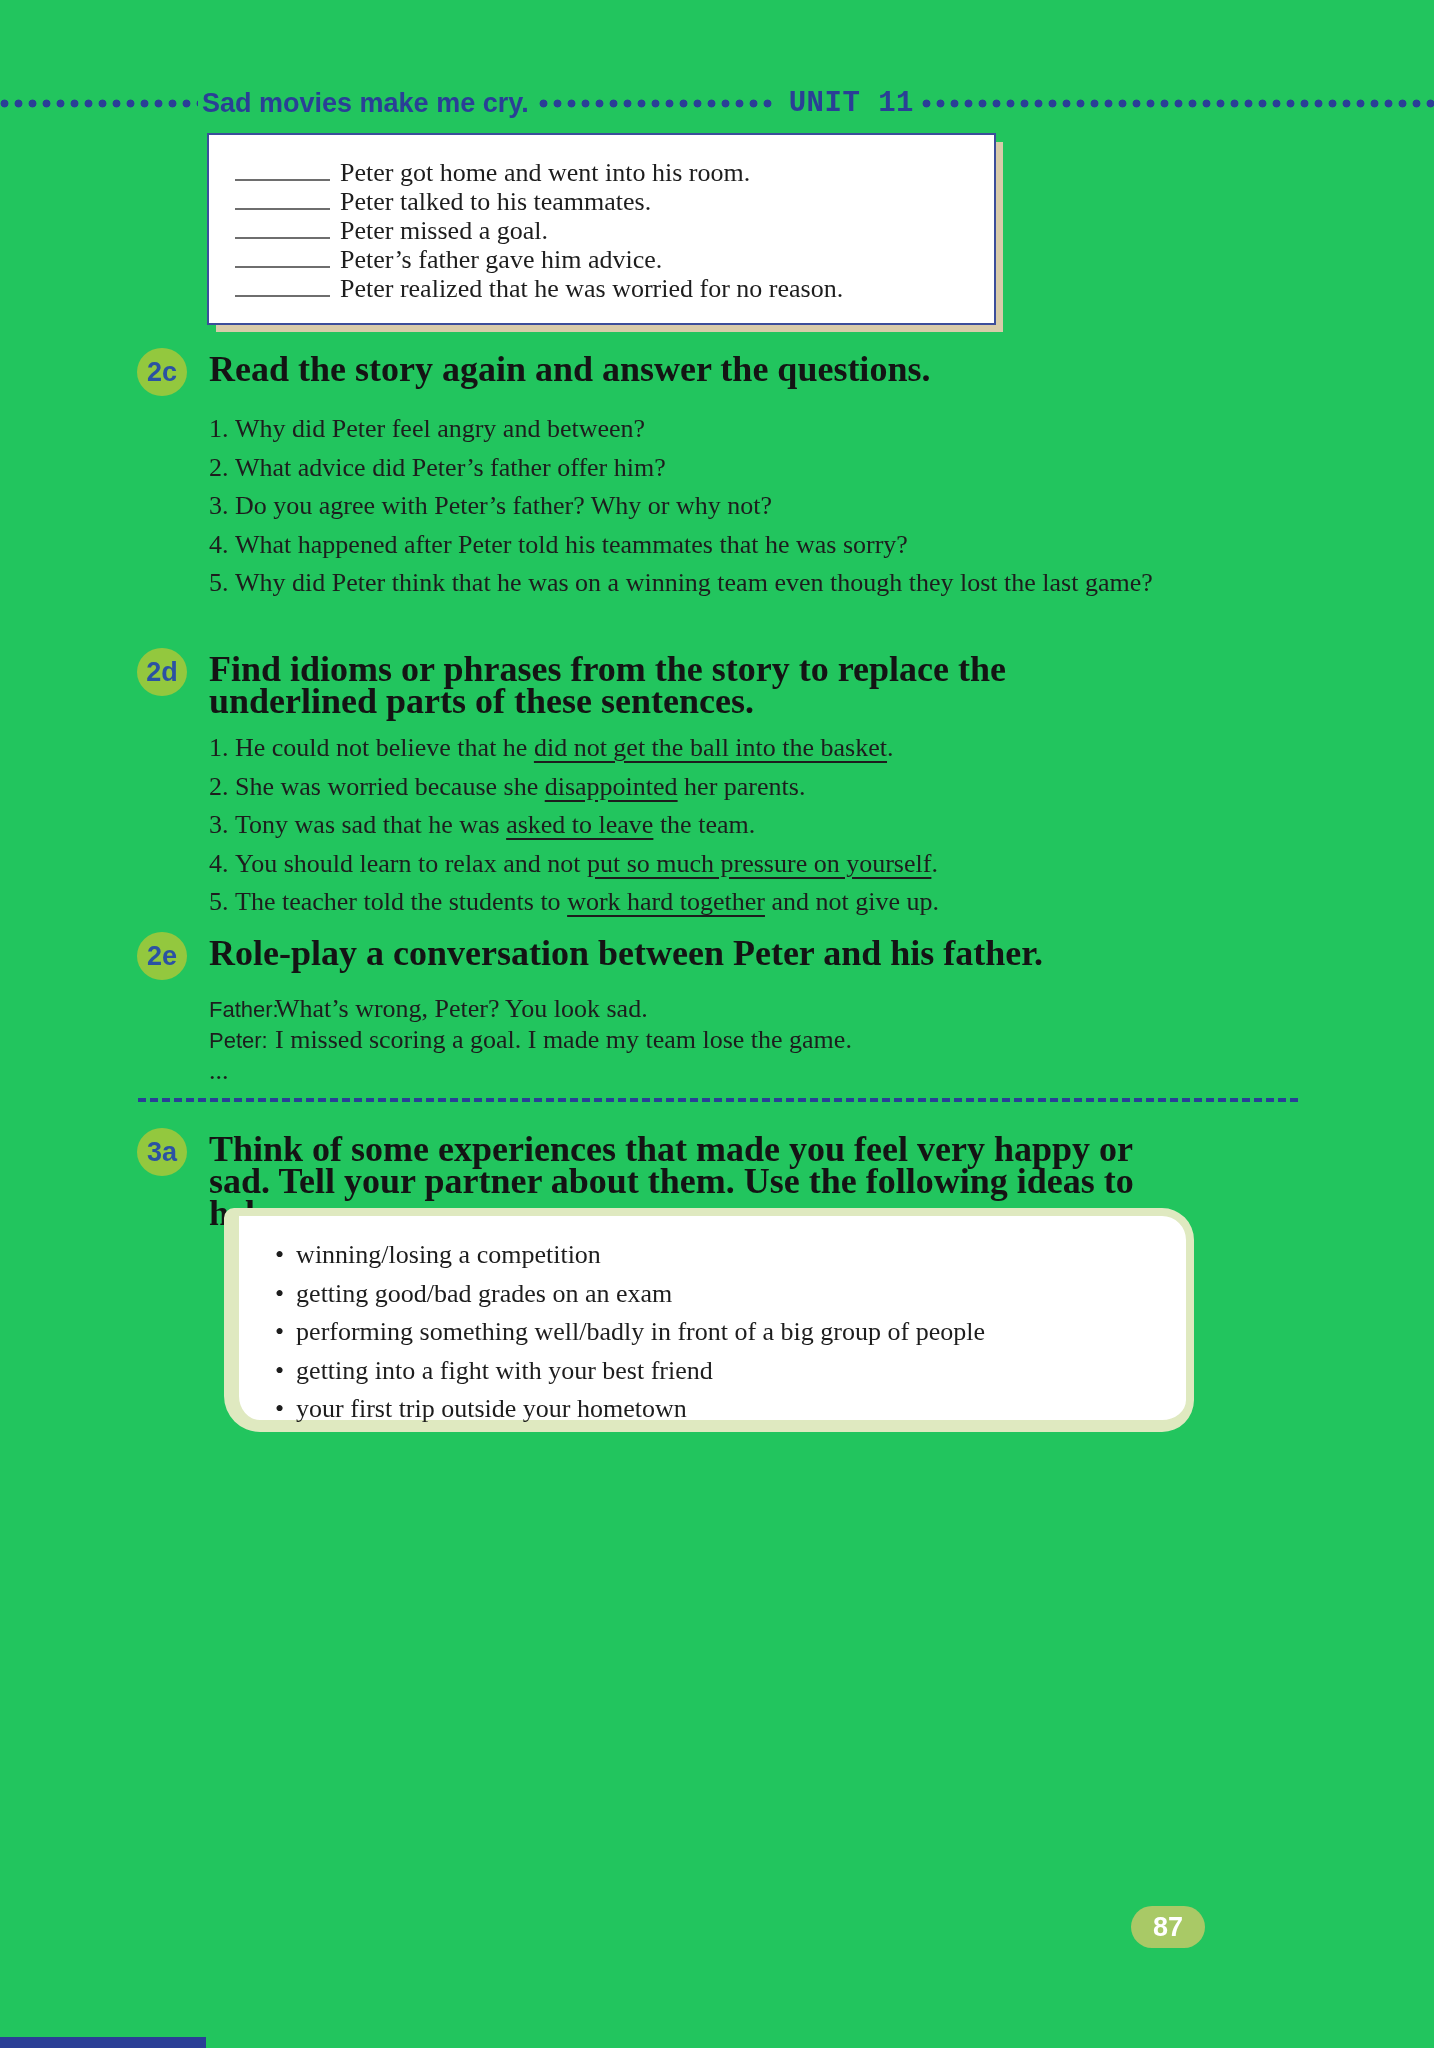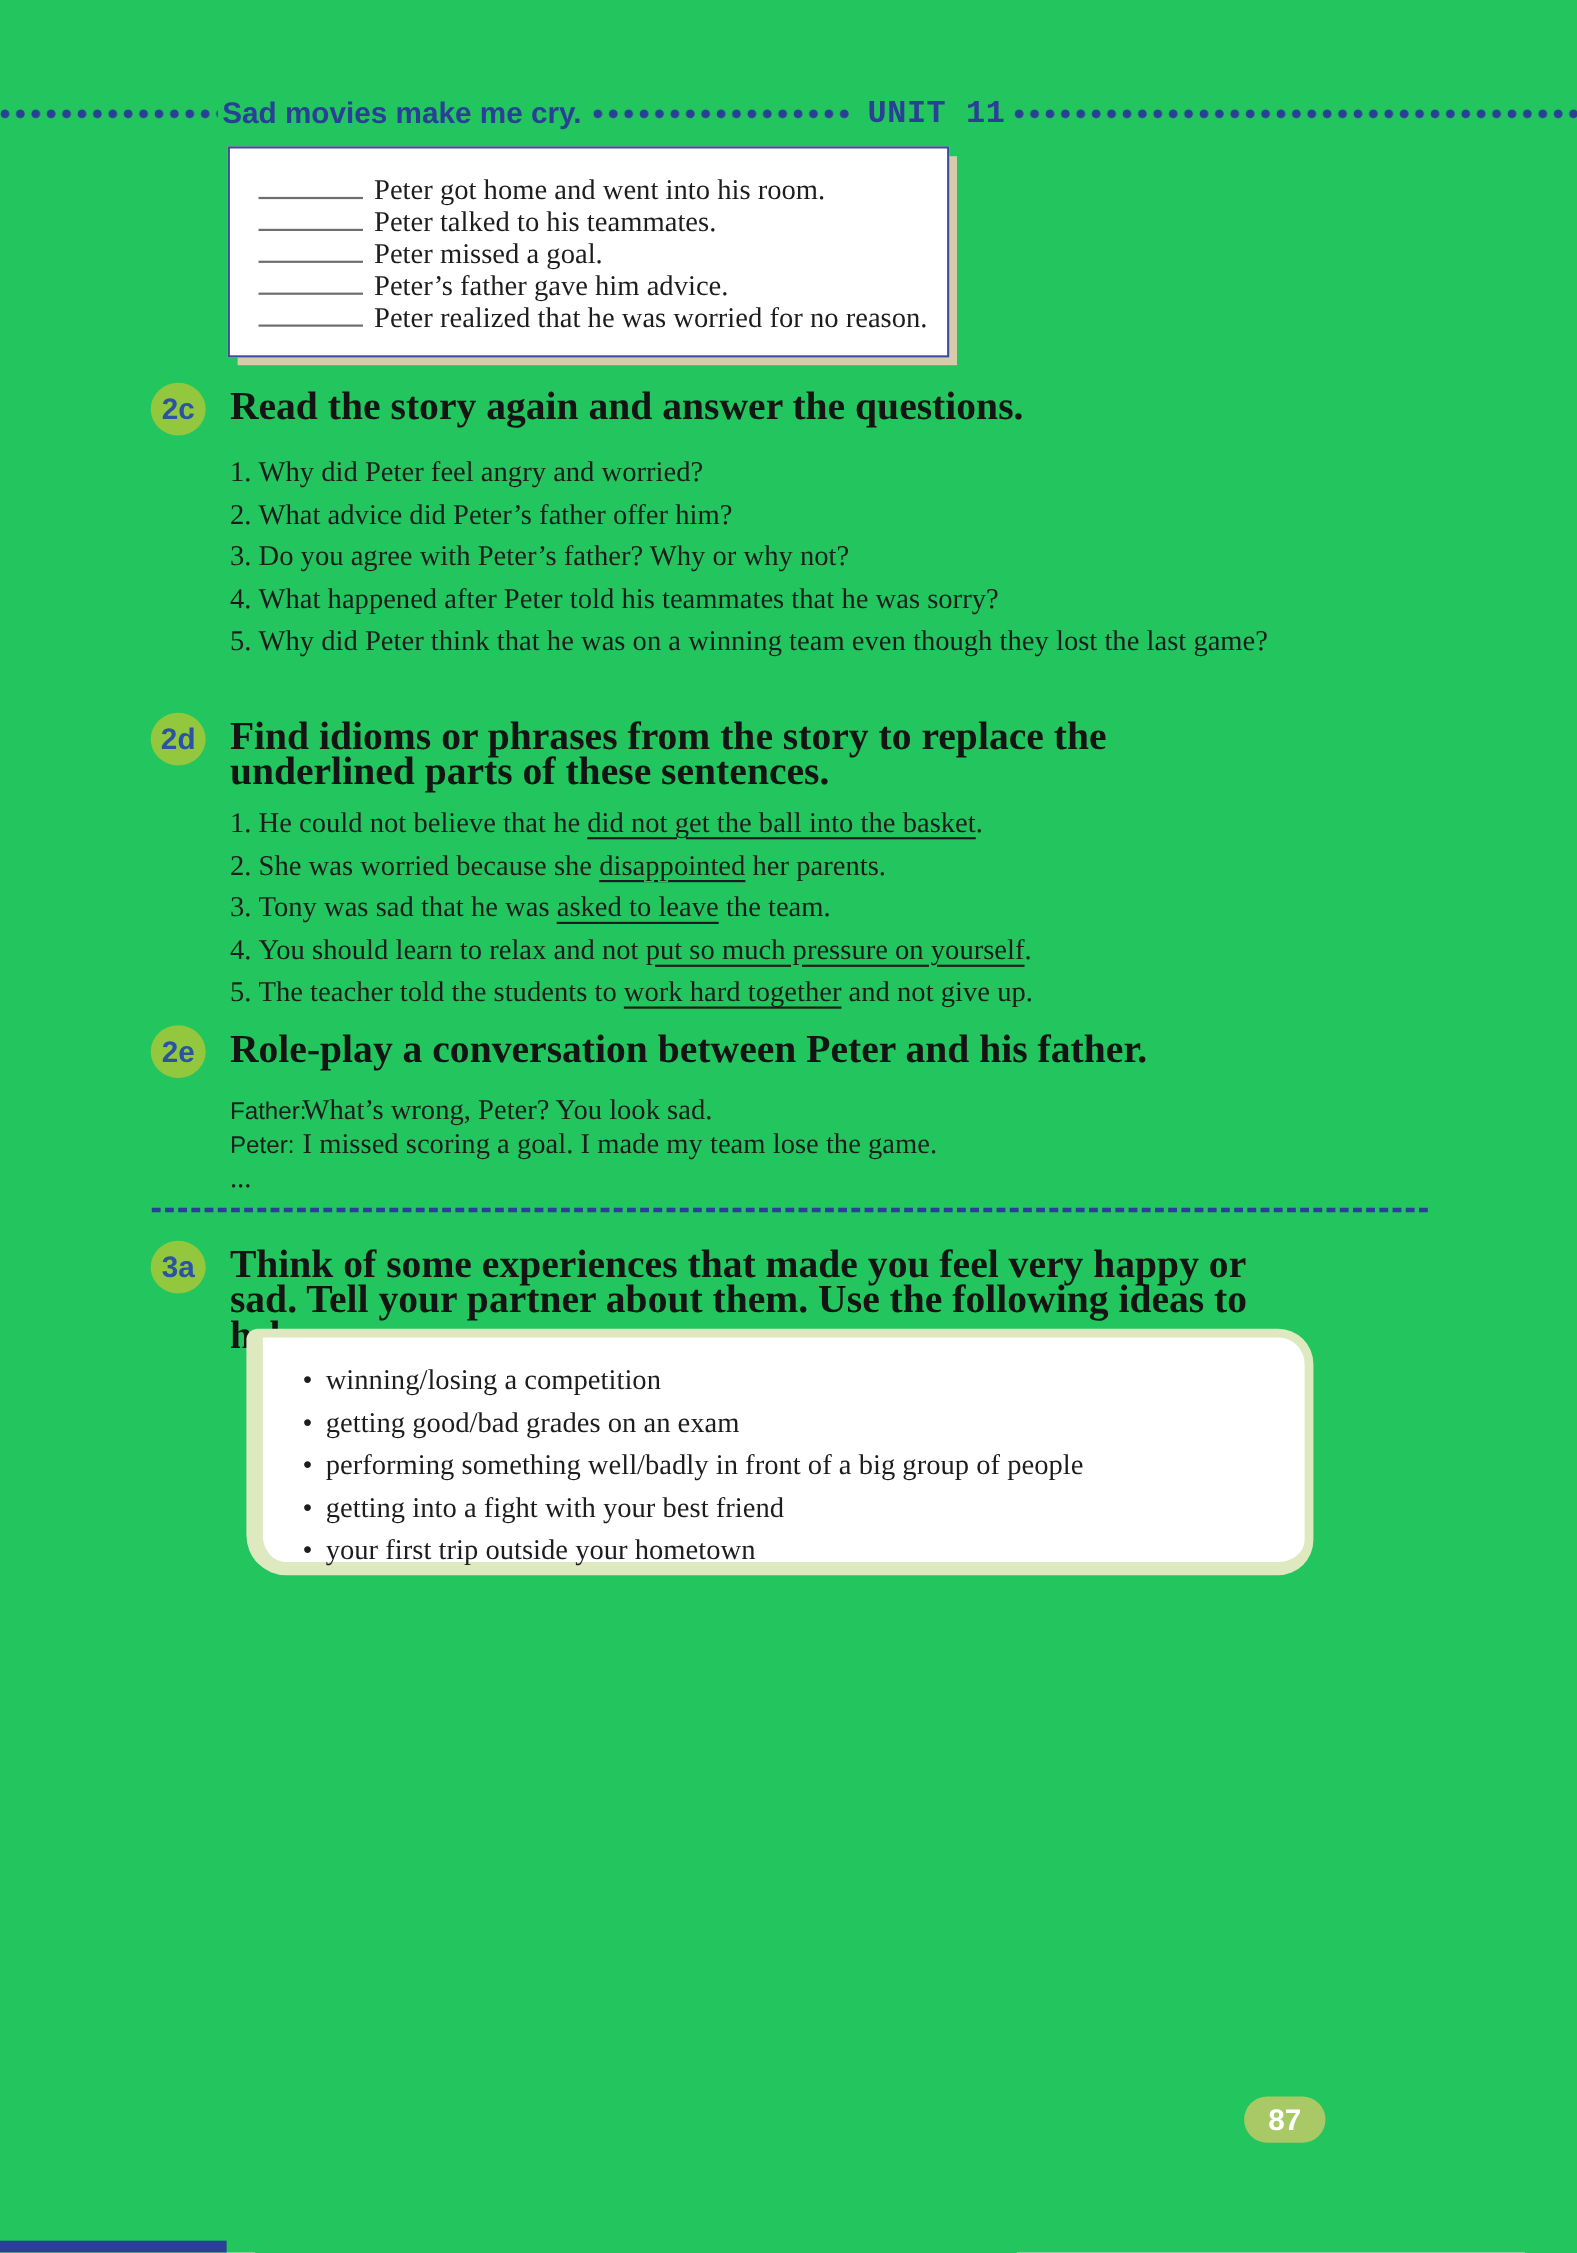--- a/index.html
+++ b/index.html
@@ -28,21 +28,21 @@
     font-size:27px; color:#2a3f96; white-space:nowrap; padding:0 4px;
   }
   .header-unit {
     font-family:Liberation Mono, monospace; font-weight:800;
     font-size:29px; color:#2a3f96; white-space:nowrap; padding:0 8px;
     letter-spacing:0.5px;
   }
 
   
   .seq-box {
-    position:absolute; top:133px; left:207px; width:656px; height:192px;
+    position:absolute; top:133px; left:207px; width:789px; height:192px;
     background:#ffffff; border:2px solid #3c4e9b;
     box-shadow:8px 8px 0 -1px #d8cbaa;
     padding:23px 18px 0 26px;
   }
   .seq-row { font-size:26px; line-height:29px; white-space:nowrap; }
   .blank {
     display:inline-block; width:95px; border-bottom:2px solid #6e6e6e;
     margin-right:10px;
   }
 
@@ -132,21 +132,21 @@
     <div class="seq-row"><span class="blank"></span><span>Peter’s father gave him advice.</span></div>
     <div class="seq-row"><span class="blank"></span><span>Peter realized that he was worried for no reason.</span></div>
   </div>
 
   <div class="section" style="top:348px;">
     <div class="sec-head">
       <div class="badge">2c</div>
       <div class="sec-title">Read the story again and answer the questions.</div>
     </div>
     <div class="sec-body num-list">
-      <div class="num-item"><span class="num">1.</span>&nbsp;<span>Why did Peter feel angry and worried?</span></div>
+      <div class="num-item"><span class="num">1.</span>&nbsp;<span>Why did Peter feel angry and between?</span></div>
       <div class="num-item"><span class="num">2.</span>&nbsp;<span>What advice did Peter’s father offer him?</span></div>
       <div class="num-item"><span class="num">3.</span>&nbsp;<span>Do you agree with Peter’s father? Why or why not?</span></div>
       <div class="num-item"><span class="num">4.</span>&nbsp;<span>What happened after Peter told his teammates that he was sorry?</span></div>
       <div class="num-item"><span class="num">5.</span>&nbsp;<span>Why did Peter think that he was on a winning team even though they lost the last game?</span></div>
     </div>
   </div>
 
   <div class="section" style="top:648px;">
     <div class="sec-head">
       <div class="badge">2d</div>

